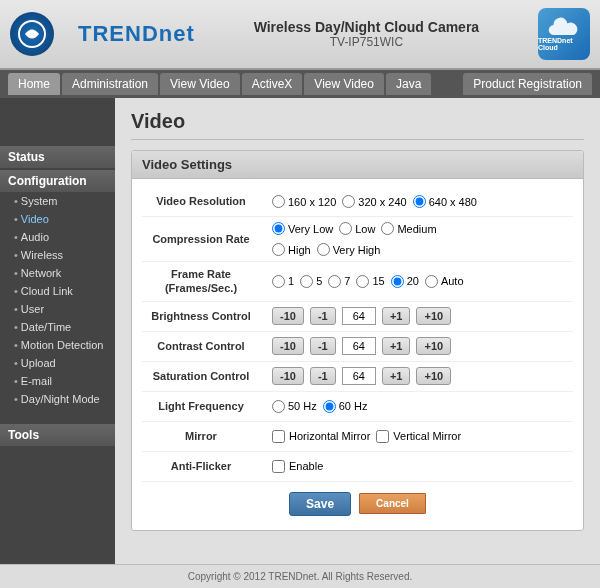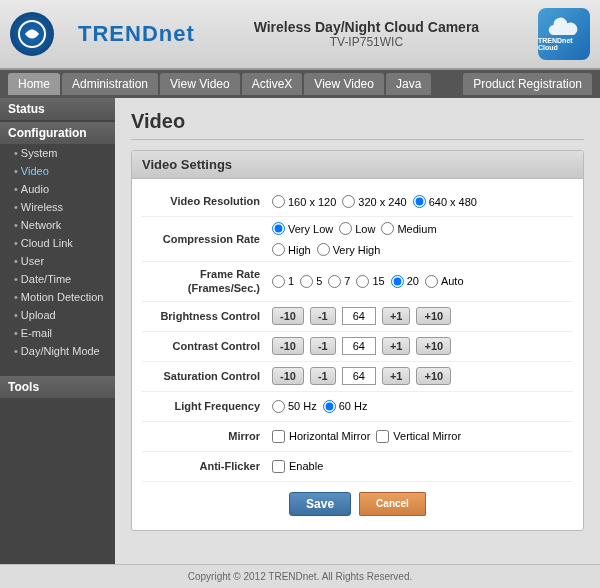--- a/index.html
+++ b/index.html
@@ -20,51 +20,51 @@
     .nav-tabs { background: #555; height: 28px; display: flex; align-items: center; padding: 8px 8px; gap: 2px; }
     .nav-tab { padding: 4px 10px; font-size: 12px; color: #fff; background: #777; border-radius: 3px 3px 0 0; cursor: pointer; white-space: nowrap; }
     .nav-tab.active { background: #999; color: #fff; }
     .nav-tab-right { margin-left: auto; }
 
     
     .main-layout { display: flex; height: calc(588px - 70px - 28px - 24px); }
 
     
     .sidebar { width: 115px; background: #444; padding: 0; flex-shrink: 0; }
-    .sidebar-section { background: linear-gradient(to bottom, #666, #555); color: #fff; padding: 4px 8px; font-size: 12px; font-weight: bold; margin-bottom: 0; }
+    .sidebar-section { background: linear-gradient(to bottom, #666, #555); color: #fff; padding: 4px 8px; font-size: 12px; font-weight: bold; margin-bottom: 0; margin-top: 48px; }
     .sidebar-item { padding: 3px 8px 3px 14px; font-size: 11px; color: #ddd; cursor: pointer; display: block; }
     .sidebar-bullet { color: #aaa; margin-right: 3px; }
 
     
     .content { flex: 1; background: #e0e0e0; padding: 12px 16px; overflow-y: auto; }
     .page-title { font-size: 20px; font-weight: bold; color: #333; margin-bottom: 10px; border-bottom: 1px solid #bbb; padding-bottom: 6px; }
 
     
     .settings-box { background: #fff; border: 1px solid #bbb; border-radius: 3px; }
     .settings-header { background: linear-gradient(to bottom, #ddd, #c8c8c8); padding: 6px 10px; font-size: 13px; font-weight: bold; color: #333; border-bottom: 1px solid #bbb; border-radius: 3px 3px 0 0; }
     .settings-body { padding: 8px 10px; }
 
     .setting-row { display: flex; align-items: center; padding: 5px 0; border-bottom: 1px solid #eee; min-height: 30px; }
     .setting-row:last-child { border-bottom: none; }
-    .setting-label { width: 130px; text-align: right; padding-right: 12px; font-weight: bold; font-size: 11px; color: #333; flex-shrink: 0; line-height: 1.3; }
+    .setting-label { width: 130px; text-align: center; padding-right: 12px; font-weight: bold; font-size: 11px; color: #333; flex-shrink: 0; line-height: 1.3; }
     .setting-controls { display: flex; flex-wrap: wrap; align-items: center; gap: 6px; flex: 1; }
 
     
     .radio-option { display: flex; align-items: center; gap: 3px; font-size: 11px; cursor: pointer; }
     .radio-option input[type="radio"] { cursor: pointer; }
 
     
     .step-btn { padding: 2px 7px; background: linear-gradient(to bottom, #e8e8e8, #d0d0d0); border: 1px solid #999; border-radius: 3px; cursor: pointer; font-size: 11px; font-weight: bold; color: #333; }
     .value-display { padding: 2px 10px; background: #fff; border: 1px solid #999; font-size: 11px; text-align: center; min-width: 32px; }
 
     
     .checkbox-option { display: flex; align-items: center; gap: 4px; font-size: 11px; cursor: pointer; }
 
     
-    .action-buttons { display: flex; justify-content: center; gap: 8px; padding: 10px 0 6px 0; }
+    .action-buttons { display: flex; justify-content: center; gap: 8px; padding: 10px 0 6px 0; align-items: center; }
     .btn-save { padding: 4px 16px; background: linear-gradient(to bottom, #5a8fc0, #3a6fa0); color: #fff; border: 1px solid #2a5f90; border-radius: 3px; cursor: pointer; font-size: 12px; font-weight: bold; }
     .btn-cancel { padding: 4px 16px; background: linear-gradient(to bottom, #e8a060, #d08040); color: #fff; border: 1px solid #b06030; border-radius: 1px; cursor: pointer; font-size: 10px; font-weight: bold; }
 
     
     .footer { height: 24px; background: #ddd; border-top: 1px solid #bbb; display: flex; align-items: center; justify-content: center; font-size: 10px; color: #666; }
   </style>
 </head>
 <body>
 
 <div class="header">

